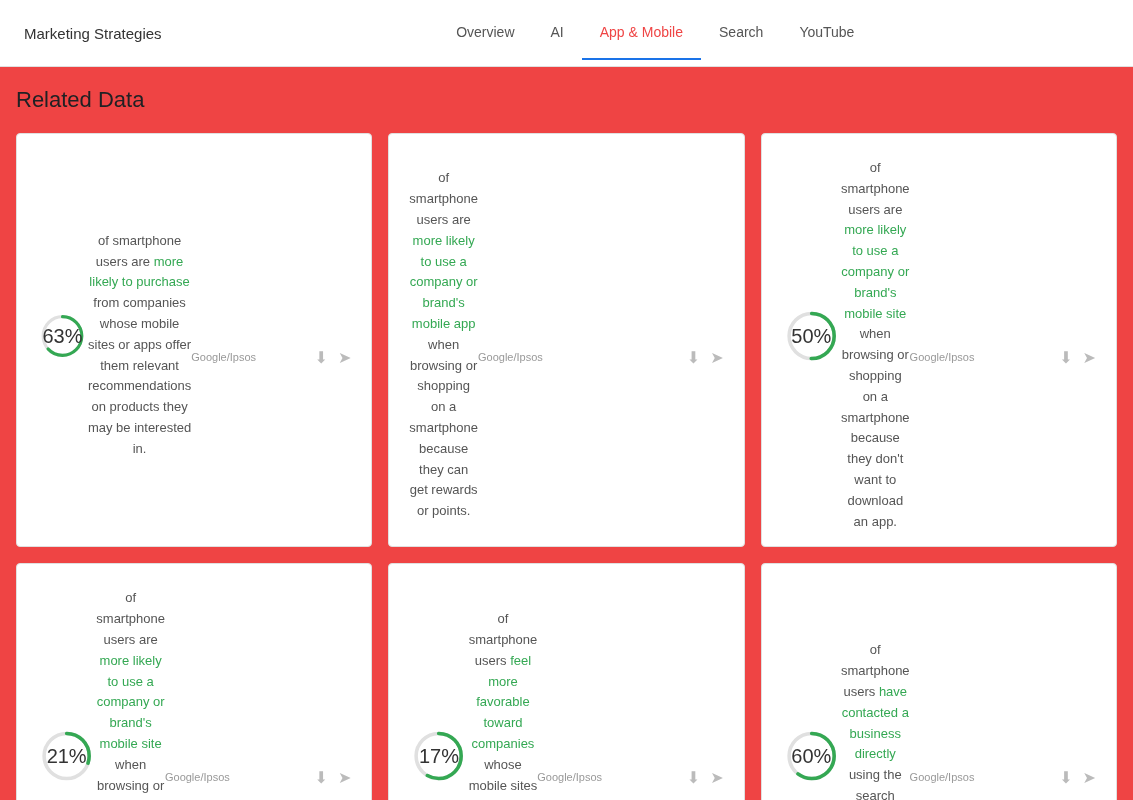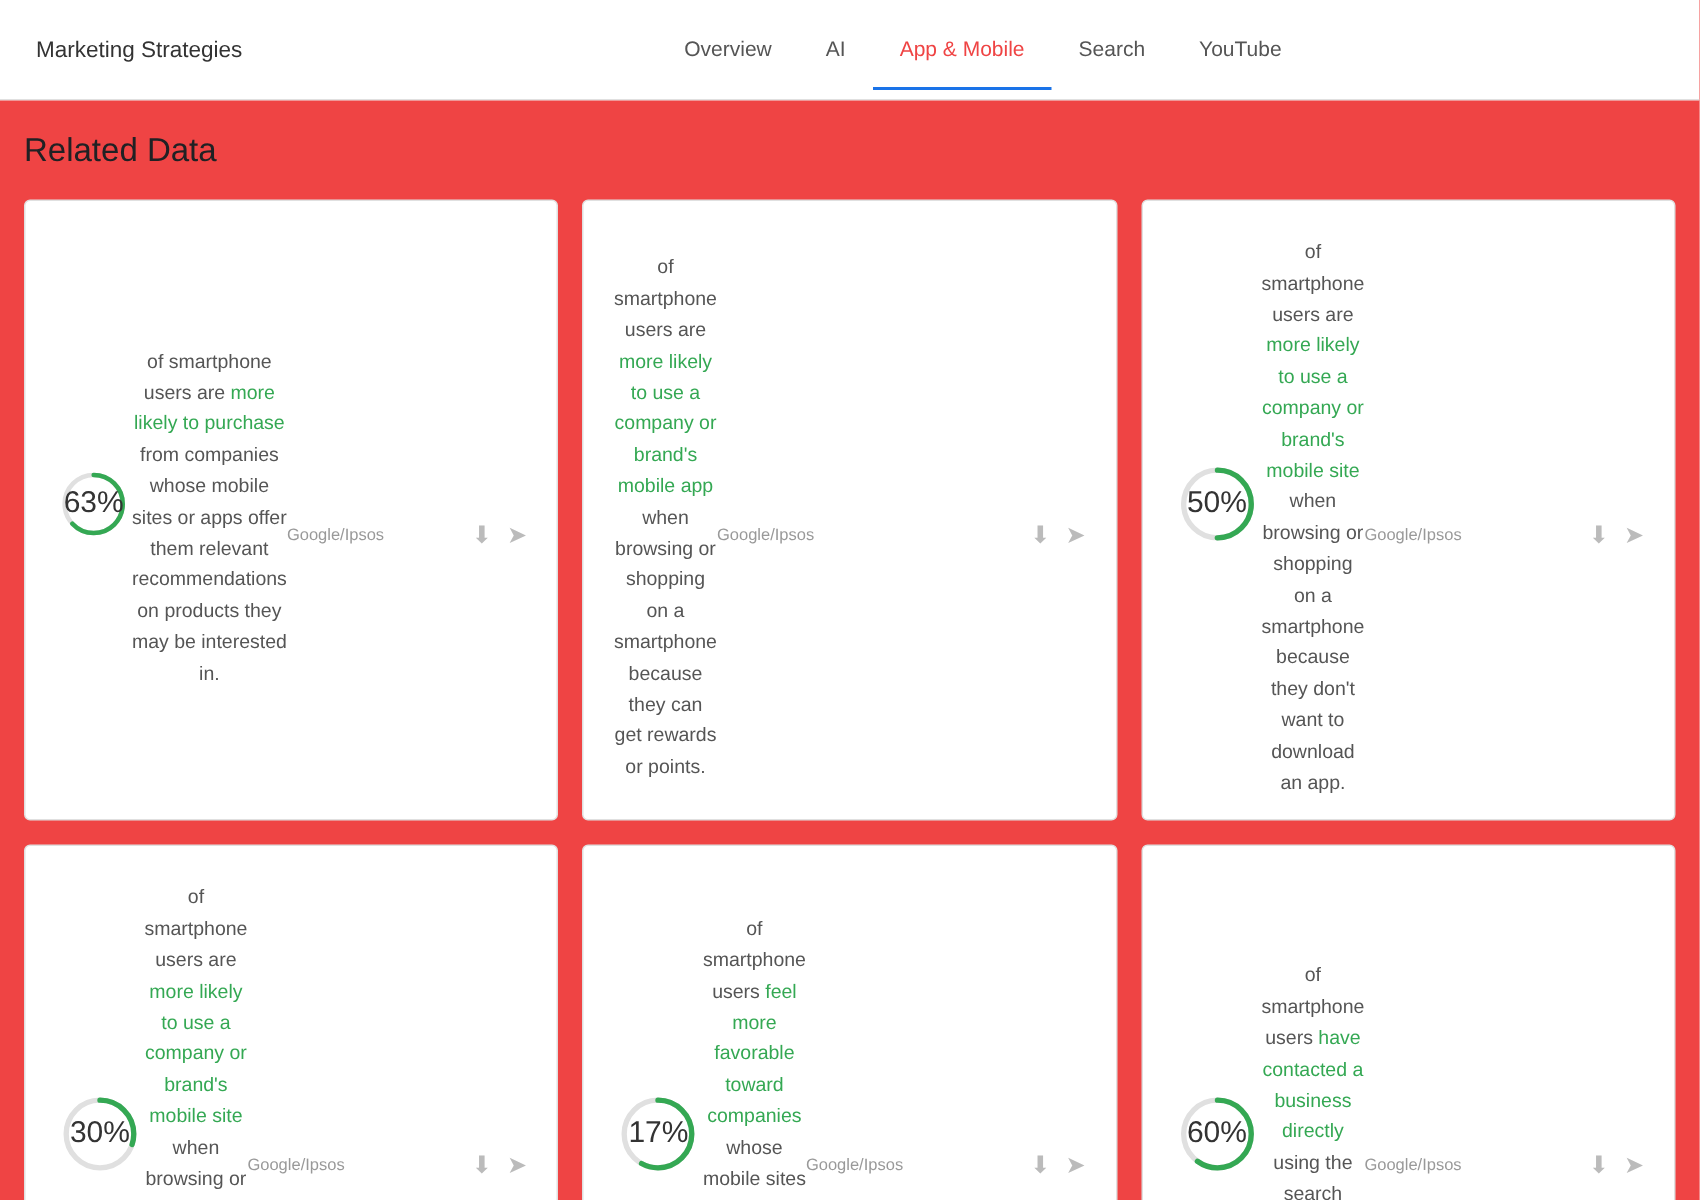--- a/index.html
+++ b/index.html
@@ -187,21 +187,21 @@
           <div class="card-actions">
             <span class="card-action-icon" title="Download">⬇</span>
             <span class="card-action-icon" title="Share">➤</span>
           </div>
         </div>
       </div>
       <div class="card">
         <div class="donut-container"><svg viewBox="0 0 100 100">
             <circle cx="50" cy="50" r="38" fill="none" stroke="#e0e0e0" stroke-width="6"></circle>
             <circle cx="50" cy="50" r="38" fill="none" stroke="#34a853" stroke-width="6" stroke-dasharray="71.62831250184728 167.13272917097697" stroke-linecap="round"></circle>
-          </svg><div class="donut-label">30%</div></div>
+          </svg><div class="donut-label">21%</div></div>
         <p class="card-text">of smartphone users are <span class="highlight">more likely to use a company or brand's mobile site</span> when browsing or shopping on a smartphone when making a one-time purchase.</p>
         <div class="card-footer">
           <span class="card-source">Google/Ipsos</span>
           <div class="card-actions">
             <span class="card-action-icon" title="Download">⬇</span>
             <span class="card-action-icon" title="Share">➤</span>
           </div>
         </div>
       </div>
       <div class="card">

